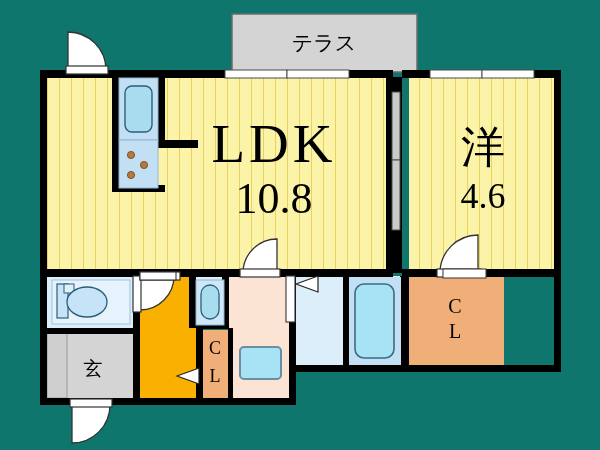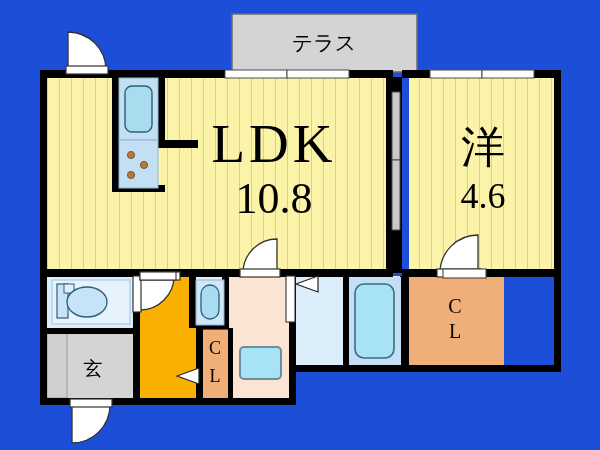--- a/index.html
+++ b/index.html
@@ -10,21 +10,21 @@
   body {
     width: 600px;
     height: 450px;
     font-family: "Liberation Sans", sans-serif;
     overflow: hidden;
   }
   #floorplan-root {
     position: relative;
     width: 600px;
     height: 450px;
-    background: #1d4ed8;
+    background: #0f766e;
   }
   #floorplan-svg {
     position: absolute;
     left: 0;
     top: 0;
   }
   .label-text {
     font-family: "Liberation Serif", serif;
     fill: #000000;
   }

